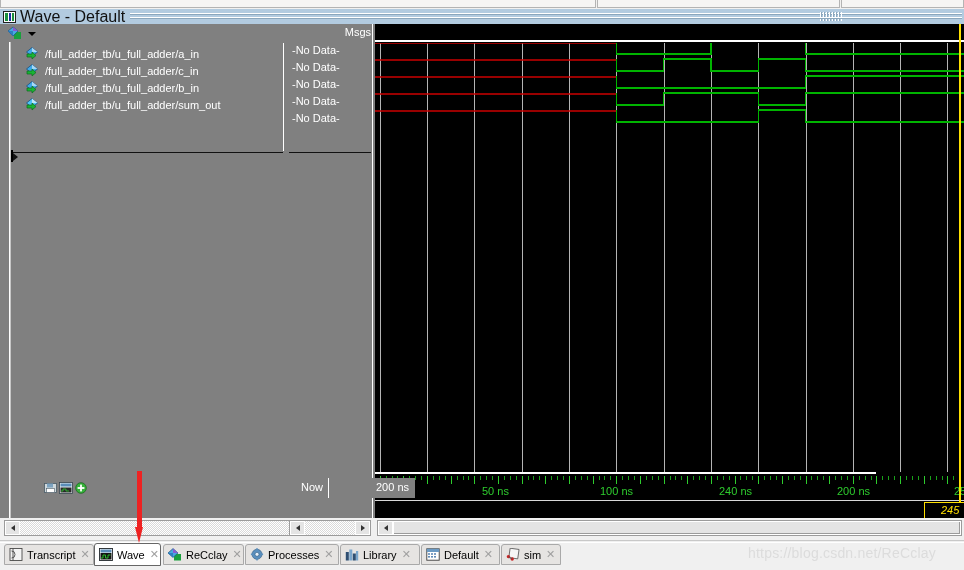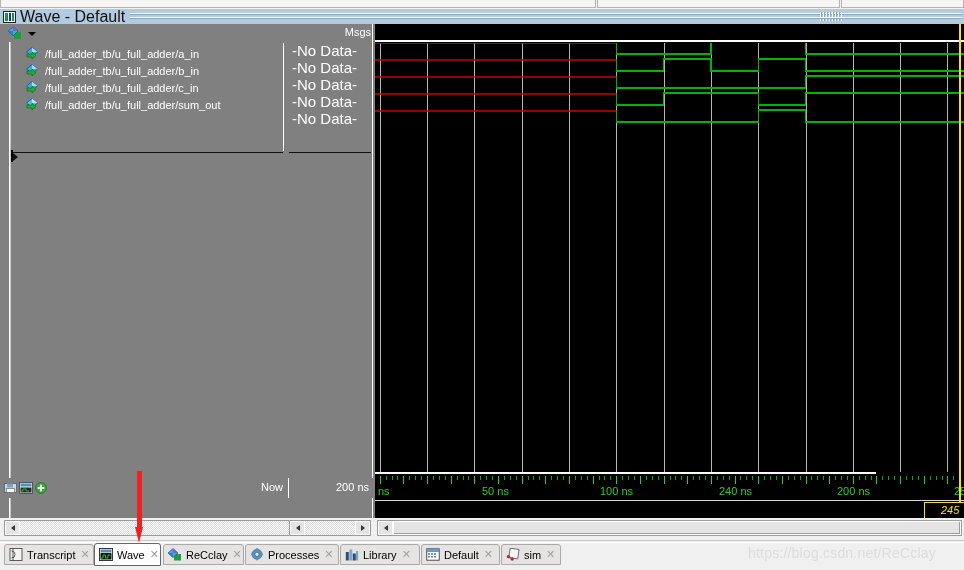--- a/index.html
+++ b/index.html
@@ -57,21 +57,21 @@
   .sig-ico{width:15px;height:13px;margin-right:4px;flex:none;position:relative;}
   .sig-name{color:#ffffff;font-size:11px;white-space:nowrap;}
   .names-underline{position:absolute;left:11px;top:110px;width:272px;height:1px;background:#111;}
   .names-lbracket{position:absolute;left:11px;top:108px;width:2px;height:12px;background:#000;}
   .names-arrowtip{position:absolute;left:13px;top:111px;width:0;height:0;
      border-top:4px solid transparent;border-bottom:4px solid transparent;border-left:5px solid #111;}
   .names-leftedge{position:absolute;left:9px;top:0;width:2px;height:476px;
      border-left:1px solid #ffffff;border-right:1px solid #c6c6c6;box-sizing:border-box;}
 
   .msgs-body{position:absolute;left:0;top:18px;width:86px;height:476px;background:#808080;}
-  .msgrow{height:17px;color:#ffffff;font-size:15px;padding-left:3px;line-height:17px;}
+  .msgrow{height:17px;color:#ffffff;font-size:11px;padding-left:3px;line-height:17px;}
   .msgs-underline{position:absolute;left:0;top:110px;width:82px;height:1px;background:#111;}
   .msgs-rightedge{position:absolute;right:0;top:0;width:3px;height:494px;
      border-left:1px solid #ffffff;background:#808080;box-sizing:border-box;}
 
   
   .wave-top-band{position:absolute;left:0;top:0;width:589px;height:18px;background:#000;
      border-bottom:2px solid #ffffff;box-sizing:border-box;}
   .wave-canvas{position:absolute;left:0;top:19px;width:589px;height:429px;background:#000;overflow:hidden;}
   .gridline{position:absolute;top:0;width:1px;height:429px;background:#b4b4b4;}
   .cursorline{position:absolute;top:0;width:2px;height:494px;background:#ffe000;}
@@ -82,21 +82,21 @@
   .tick{position:absolute;top:2px;width:1px;background:#19a019;}
   .tick.major{height:8px;background:#2ecc2e;}
   .tick.minor{height:4px;}
   .tlabel{position:absolute;top:11px;color:#2ecc2e;font-size:11px;white-space:nowrap;}
   .ruler-rule{position:absolute;left:0;top:26px;width:589px;height:1px;background:#d8d8d8;}
   .cursor-box{position:absolute;top:478px;height:24px;background:#000;color:#ffe000;
      border:1px solid #ffe000;font-size:11px;line-height:14px;padding:0 16px;box-sizing:border-box;font-style:italic;}
   .cursor-strip{position:absolute;left:0;top:478px;width:589px;height:16px;background:#000;}
 
   
-  .infoblock{position:absolute;left:0;top:478px;width:375px;height:40px;}
+  .infoblock{position:absolute;left:0;top:478px;width:375px;height:40px;padding-left:40px;}
   .irow{position:relative;height:20px;display:flex;}
   .irow .icons{width:48px;height:20px;background:#808080;position:relative;}
   .irow .mid{flex:1;background:#808080;text-align:right;color:#ffffff;font-size:11px;
      line-height:19px;padding-right:5px;border-right:1px solid #ffffff;box-sizing:border-box;}
   .irow .mid.white{background:#ffffff;color:#000;}
   .irow .val{width:86px;background:#808080;text-align:right;color:#ffffff;font-size:11px;
      line-height:19px;padding-right:6px;box-sizing:border-box;}
   .irow.r2 .icons{background:#ffffff;}
 
   
@@ -187,31 +187,31 @@
             <span class="sig-name">/full_adder_tb/u_full_adder/a_in</span>
           </div>
           <div class="sigrow">
             <span class="sig-ico">
               <svg width="15" height="13" viewBox="0 0 15 13">
                 <polygon points="6,0.5 11.5,5 6,9.5 0.5,5" fill="#3fa9e8" stroke="#1b4f80" stroke-width="0.8"></polygon>
                 <polygon points="6,0.5 11.5,5 6,5" fill="#a7d8f5"></polygon>
                 <polygon points="1,7 6,7 6,5 10,8.5 6,12 6,10 1,10" fill="#19b433" stroke="#0d6b1e" stroke-width="0.7"></polygon>
               </svg>
             </span>
-            <span class="sig-name">/full_adder_tb/u_full_adder/b_in</span>
+            <span class="sig-name">/full_adder_tb/u_full_adder/c_in</span>
           </div>
           <div class="sigrow">
             <span class="sig-ico">
               <svg width="15" height="13" viewBox="0 0 15 13">
                 <polygon points="6,0.5 11.5,5 6,9.5 0.5,5" fill="#3fa9e8" stroke="#1b4f80" stroke-width="0.8"></polygon>
                 <polygon points="6,0.5 11.5,5 6,5" fill="#a7d8f5"></polygon>
                 <polygon points="1,7 6,7 6,5 10,8.5 6,12 6,10 1,10" fill="#19b433" stroke="#0d6b1e" stroke-width="0.7"></polygon>
               </svg>
             </span>
-            <span class="sig-name">/full_adder_tb/u_full_adder/c_in</span>
+            <span class="sig-name">/full_adder_tb/u_full_adder/b_in</span>
           </div>
           <div class="sigrow">
             <span class="sig-ico">
               <svg width="15" height="13" viewBox="0 0 15 13">
                 <polygon points="6,0.5 11.5,5 6,9.5 0.5,5" fill="#4fc3f7" stroke="#1b4f80" stroke-width="0.8"></polygon>
                 <polygon points="6,0.5 11.5,5 6,5" fill="#bde8fb"></polygon>
                 <polygon points="1,7 6,7 6,5 10,8.5 6,12 6,10 1,10" fill="#19b433" stroke="#0d6b1e" stroke-width="0.7"></polygon>
               </svg>
             </span>
             <span class="sig-name">/full_adder_tb/u_full_adder/sum_out</span>

